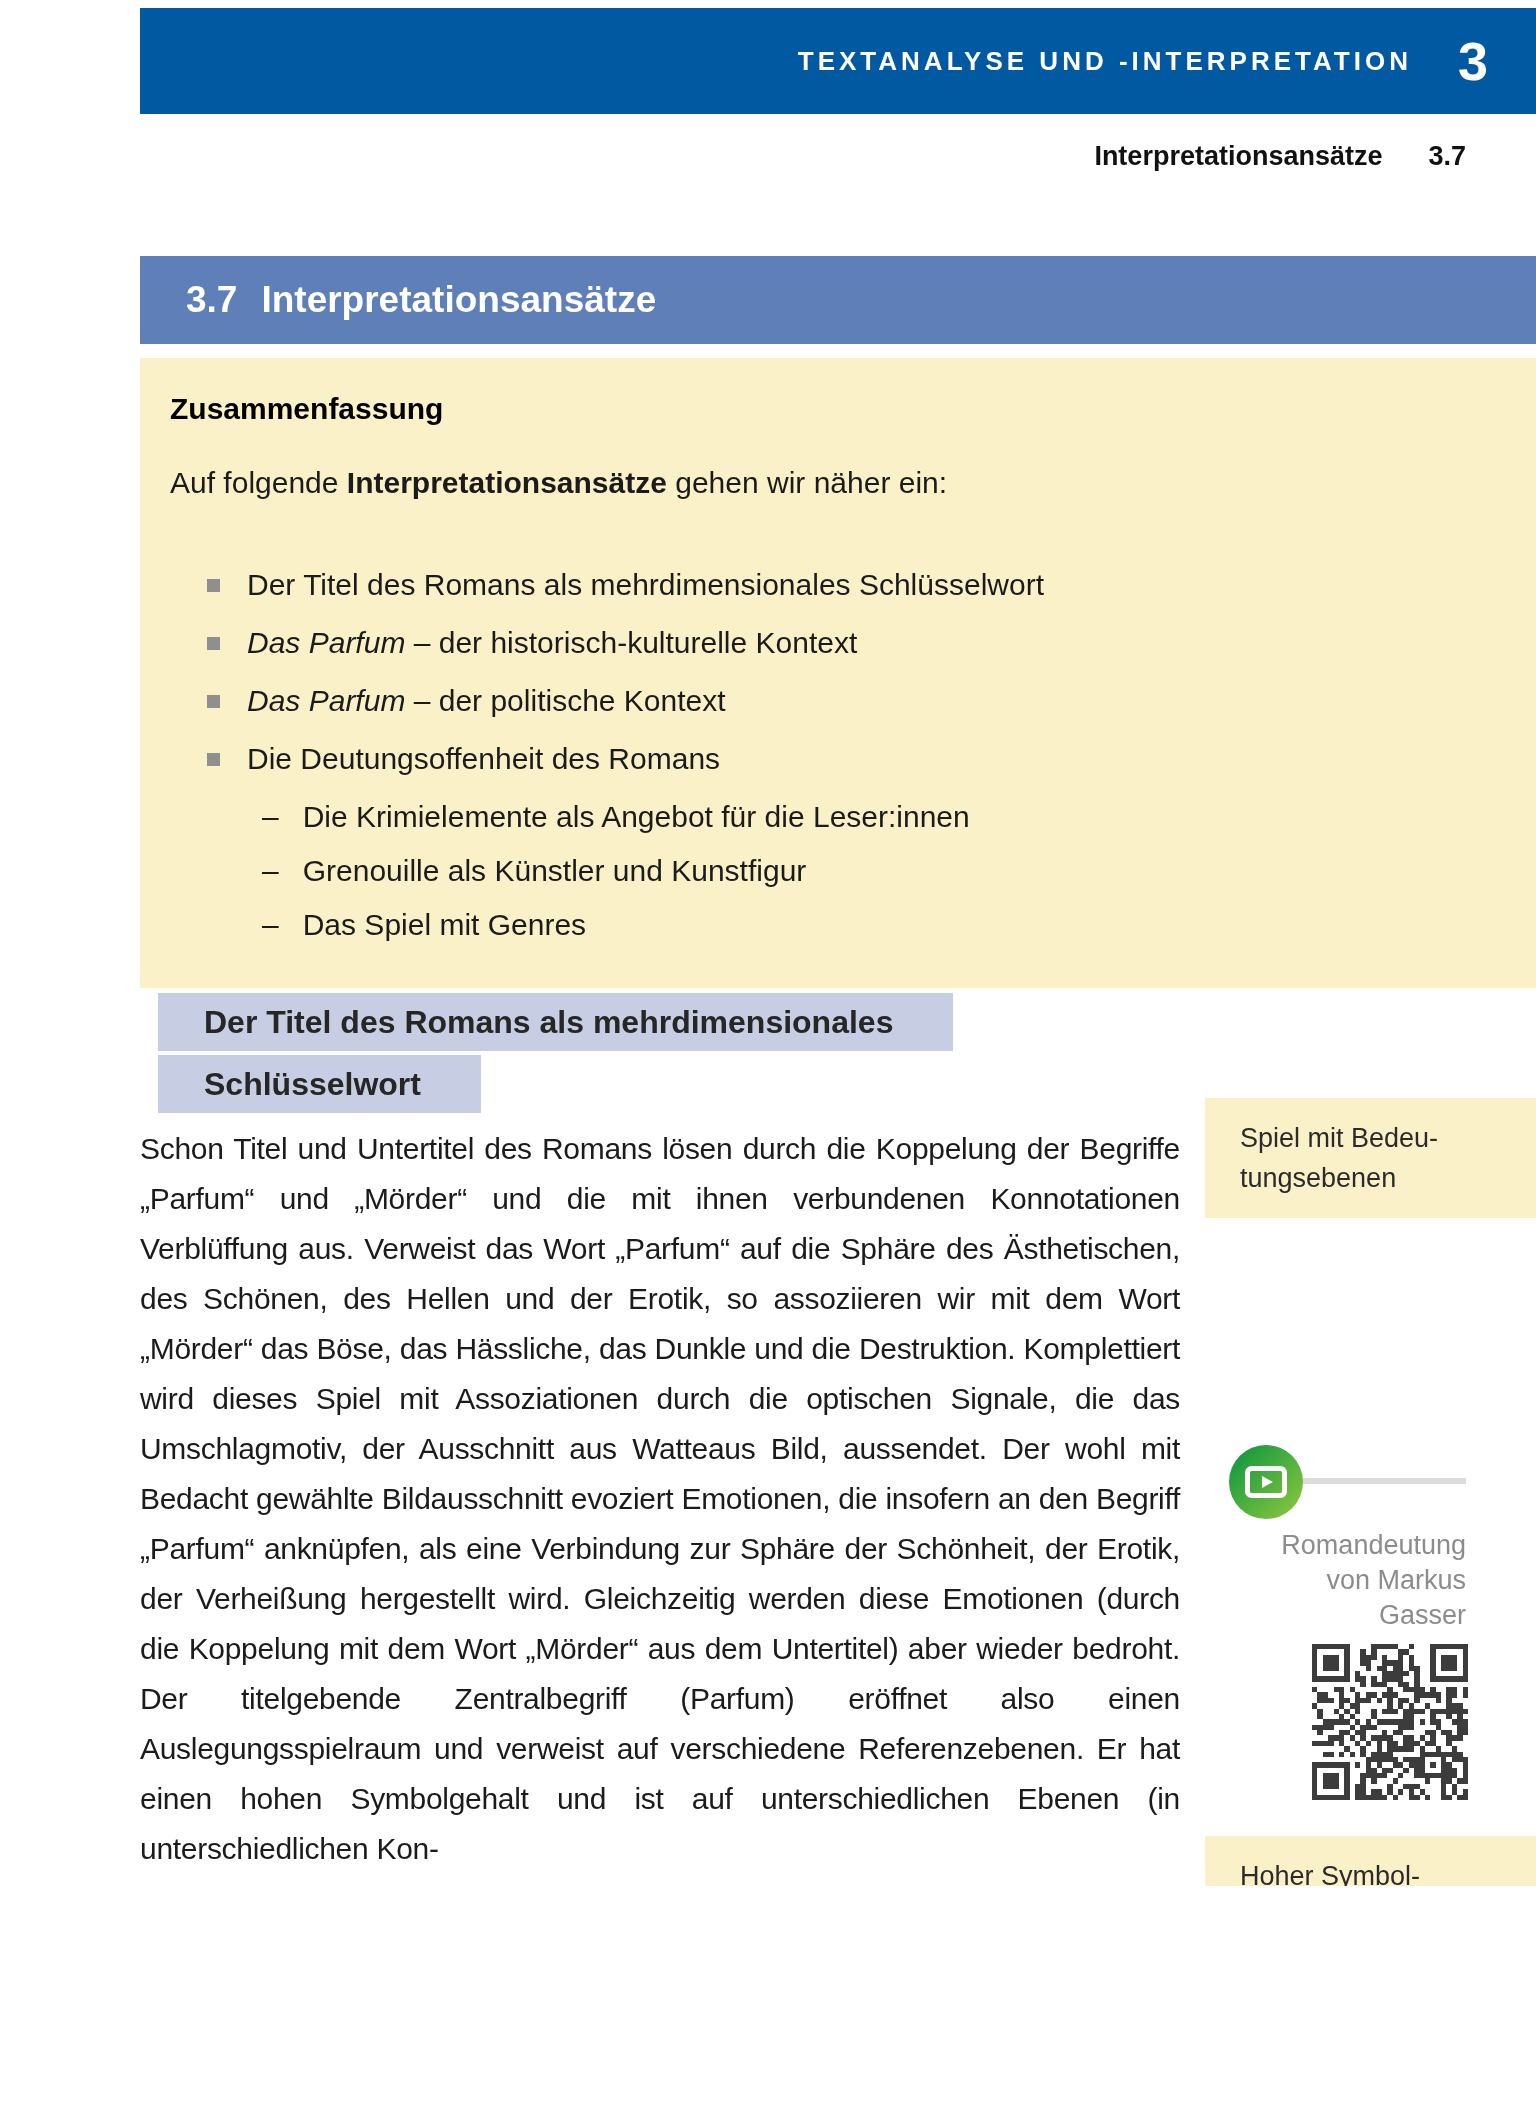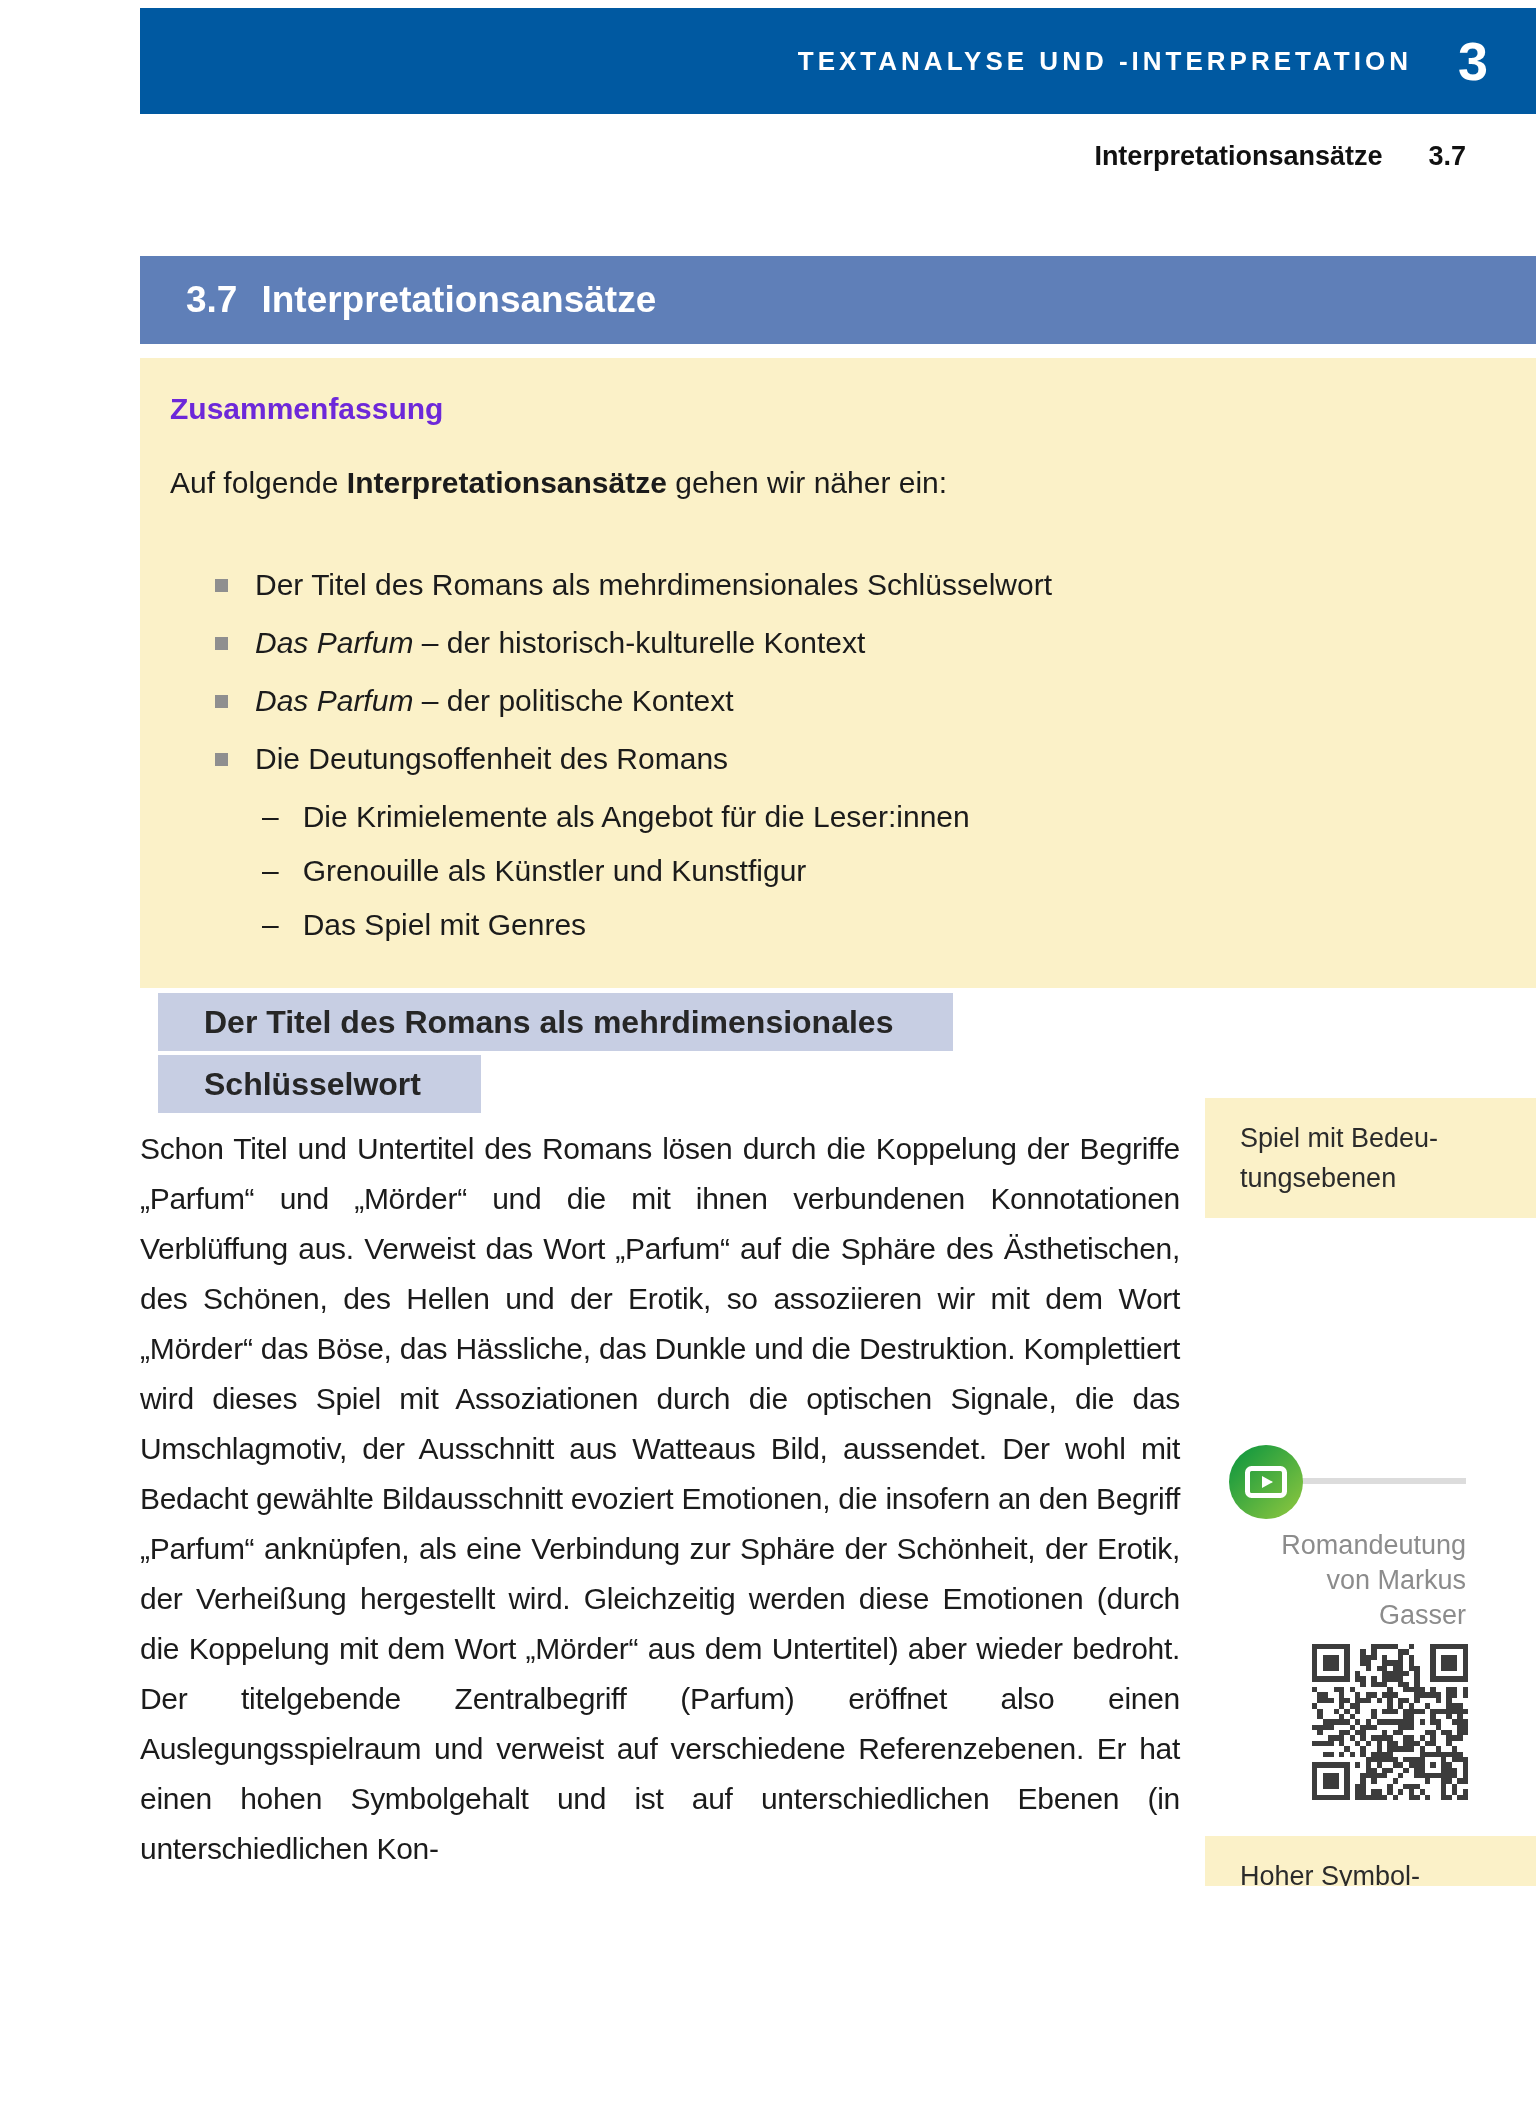--- a/index.html
+++ b/index.html
@@ -21,24 +21,24 @@
 
   
   .section-bar{position:absolute;left:140px;right:0;top:256px;height:88px;
     background:#5f7fb8;display:flex;align-items:center;padding-left:46px;box-sizing:border-box;}
   .section-number{color:#fff;font-size:37px;font-weight:bold;margin-right:24px;}
   .section-title{color:#fff;font-size:37px;font-weight:bold;}
 
   
   .summary-box{position:absolute;left:140px;right:0;top:358px;background:#fbf1c8;
     padding:34px 30px 28px 30px;box-sizing:border-box;}
-  .summary-title{font-size:30px;font-weight:bold;color:#6d28d9;margin-bottom:40px;}
+  .summary-title{font-size:30px;font-weight:bold;color:#000000;margin-bottom:40px;}
   .summary-intro{font-size:30px;color:#1b1b1b;margin-bottom:66px;}
   .summary-intro .b{font-weight:bold;}
-  .bullet-list{margin:8px;padding:0;list-style:none;text-align:center;}
+  .bullet-list{margin:0;padding:0;list-style:none;text-align:center;}
   .bullet-item{display:flex;align-items:flex-start;margin-bottom:20px;font-size:30px;color:#1b1b1b;line-height:38px;}
   .bullet-square{flex:0 0 auto;width:13px;height:13px;background:#8f8f8f;margin:13px 27px 0 37px;}
   .italic{font-style:italic;}
   .sub-list{margin:0;padding:0;list-style:none;}
   .sub-item{display:flex;align-items:flex-start;margin-bottom:16px;font-size:30px;color:#1b1b1b;line-height:38px;padding-left:92px;}
   .sub-dash{flex:0 0 auto;margin-right:24px;}
 
   
   .subheading{position:absolute;left:140px;top:993px;}
   .subheading .hl{display:inline-block;background:#c7cee3;color:#262626;

